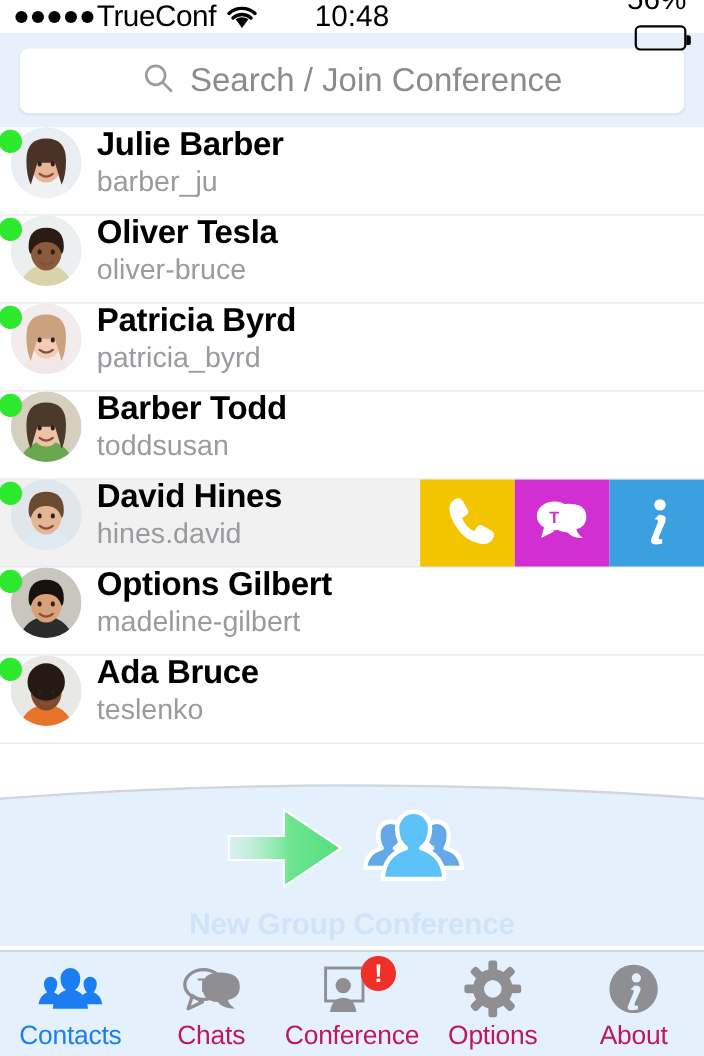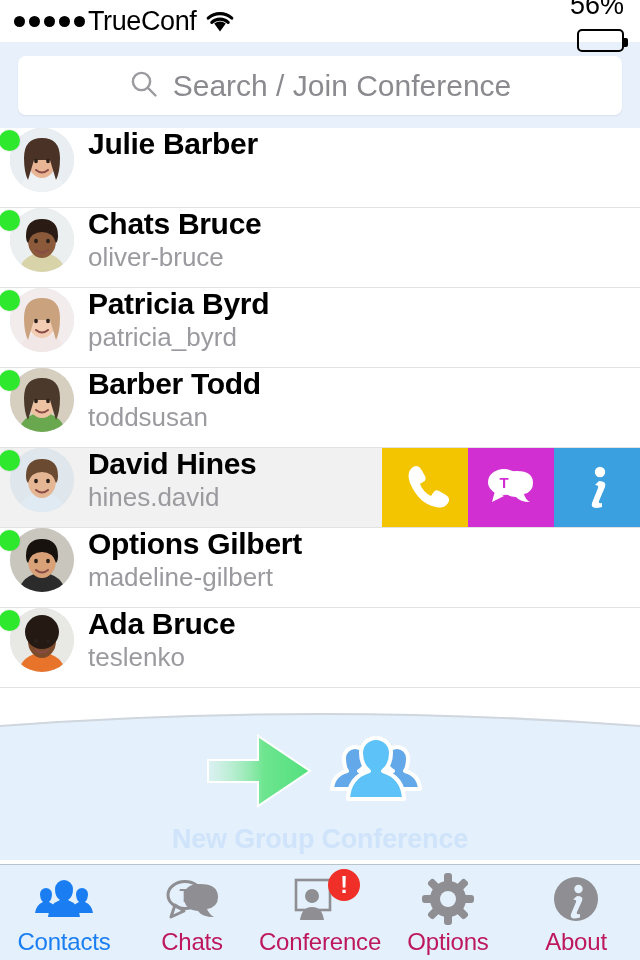--- a/index.html
+++ b/index.html
@@ -7,21 +7,21 @@
   body {
     font-family:"Liberation Sans", sans-serif;
     background:#ffffff;
     position:relative;
     overflow:hidden;
     -webkit-font-smoothing:antialiased;
   }
 
   
   .statusbar{
-    height:42px; width:640px;
+    height:30px; width:640px;
     background:#ffffff;
     display:flex; align-items:center;
     position:relative;
   }
   .sb-left{ display:flex; align-items:center; margin-left:14px; }
   .dots{ display:flex; align-items:center; gap:4px; margin-right:3px;}
   .dot{ width:11px;height:11px;border-radius:50%;background:#000; }
   .carrier{ font-size:27px; color:#000; letter-spacing:-0.4px; }
   .wifi{ margin-left:9px; display:flex; align-items:center; }
   .sb-time{
@@ -154,20 +154,21 @@
     </div>
     <span class="carrier">TrueConf</span>
     <span class="wifi">
       <svg width="30" height="23" viewBox="0 0 30 23">
         <path d="M15 21.5 L9.2 13.6 a9.8 9.8 0 0 1 11.6 0 Z" fill="#000"></path>
         <path d="M3.2 8.2 a17.5 17.5 0 0 1 23.6 0" stroke="#000" stroke-width="3.1" fill="none" stroke-linecap="round"></path>
         <path d="M6.8 12.4 a12 12 0 0 1 16.4 0" stroke="#000" stroke-width="3.1" fill="none" stroke-linecap="round"></path>
       </svg>
     </span>
   </div>
+  <div class="sb-time">10:48</div>
   <div class="sb-right">
     <span class="batt-pct">56%</span>
     <span class="batt">
       <span class="batt-fill" id="batt-fill" style="width:56%"></span>
     </span>
   </div>
 </div>
 
 <div class="search-wrap">
   <div class="search-box">
@@ -194,39 +195,40 @@
     <ellipse cx="32" cy="33" rx="14" ry="17" fill="#e8b595"></ellipse>
     <path d="M14 30 q0 -20 18 -20 q18 0 18 20 q0 14 -4 22 l-6 -20 l-16 0 l-6 20 q-4 -8 -4 -22 Z" fill="#4a3226"></path>
     <ellipse cx="26" cy="33" rx="1.9" ry="2.3" fill="#2b211a"></ellipse>
     <ellipse cx="38" cy="33" rx="1.9" ry="2.3" fill="#2b211a"></ellipse>
     <path d="M26 42 q6 5 12 0" stroke="#8a4a46" stroke-width="2" fill="none" stroke-linecap="round"></path>
   </svg>
         </div>
       </div>
       <div class="row-text">
         <div class="row-name">Julie Barber</div>
+                   <div class="row-login">barber_ju</div>
       </div>
     </div>
     <div class="row">
       <div class="avatar-wrap">
         <span class="presence"></span>
                   <div class="avatar">
           <svg width="64" height="64" viewBox="0 0 64 64">
     <rect width="64" height="64" fill="#eceff0"></rect>
     <path d="M8 64 q4 -17 24 -20 q20 3 24 20 Z" fill="#d8d3a8"></path>
     <ellipse cx="32" cy="33" rx="14" ry="17" fill="#8a5a3b"></ellipse>
     <path d="M16 28 q0 -17 16 -17 q16 0 16 17 q0 5 -2 7 q-3 -11 -14 -11 q-11 0 -14 11 q-2 -2 -2 -7 Z" fill="#2a1c14"></path>
     <ellipse cx="26" cy="33" rx="1.9" ry="2.3" fill="#2b211a"></ellipse>
     <ellipse cx="38" cy="33" rx="1.9" ry="2.3" fill="#2b211a"></ellipse>
     <path d="M26 42 q6 5 12 0" stroke="#8a4a46" stroke-width="2" fill="none" stroke-linecap="round"></path>
   </svg>
         </div>
       </div>
       <div class="row-text">
-        <div class="row-name">Chats Bruce</div>
+        <div class="row-name">Oliver Tesla</div>
                    <div class="row-login">oliver-bruce</div>
       </div>
     </div>
     <div class="row">
       <div class="avatar-wrap">
         <span class="presence"></span>
                   <div class="avatar">
           <svg width="64" height="64" viewBox="0 0 64 64">
     <rect width="64" height="64" fill="#f3eced"></rect>
     <path d="M8 64 q4 -17 24 -20 q20 3 24 20 Z" fill="#f2e7e7"></path>

